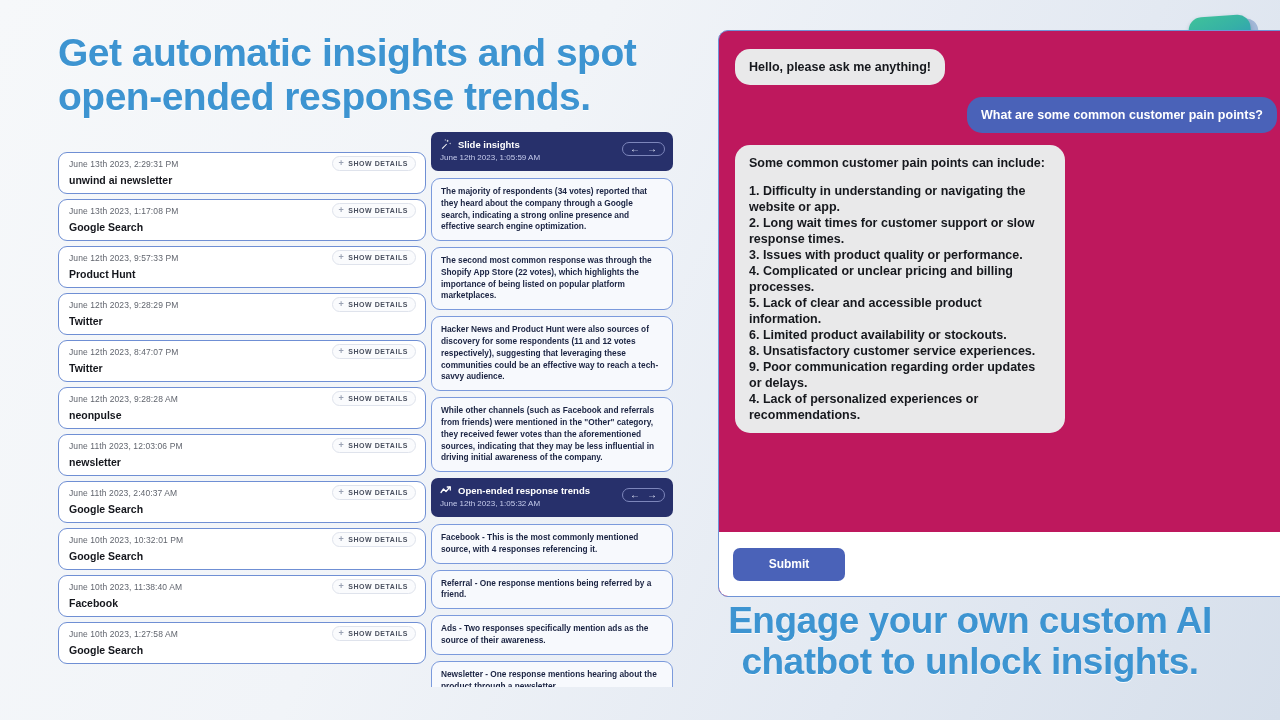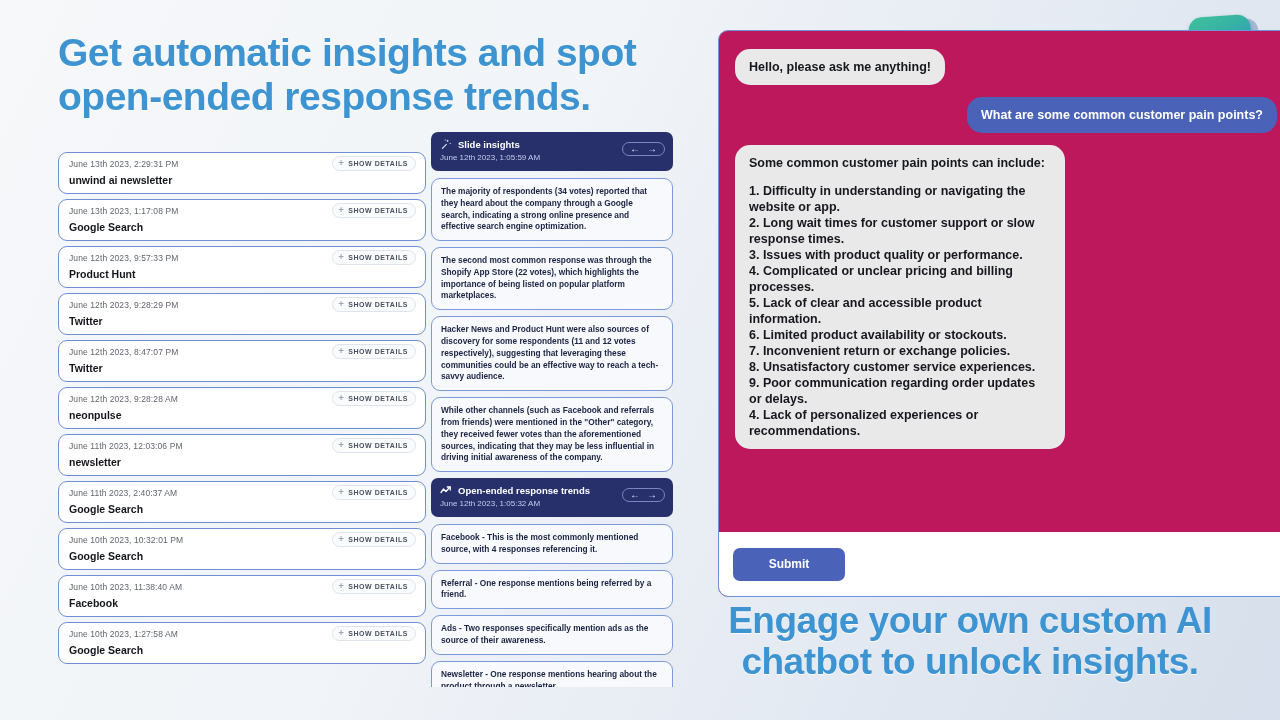--- a/index.html
+++ b/index.html
@@ -398,21 +398,20 @@
     <div class="bubble user">What are some common customer pain points?</div>
     <div class="bubble bot long" id="answer-bubble">
         <span class="list-line">Some common customer pain points can include:</span>
         <span class="spacer"></span>
         <span class="list-line">1. Difficulty in understanding or navigating the website or app.</span>
         <span class="list-line">2. Long wait times for customer support or slow response times.</span>
         <span class="list-line">3. Issues with product quality or performance.</span>
         <span class="list-line">4. Complicated or unclear pricing and billing processes.</span>
         <span class="list-line">5. Lack of clear and accessible product information.</span>
         <span class="list-line">6. Limited product availability or stockouts.</span>
-        <span class="list-line">7. Inconvenient return or exchange policies.</span>
         <span class="list-line">8. Unsatisfactory customer service experiences.</span>
         <span class="list-line">9. Poor communication regarding order updates or delays.</span>
         <span class="list-line">4. Lack of personalized experiences or recommendations.</span>
       </div>
   </div>
   <div id="chat-input-row">
     <button id="submit-button">Submit</button>
   </div>
 </div>
 

